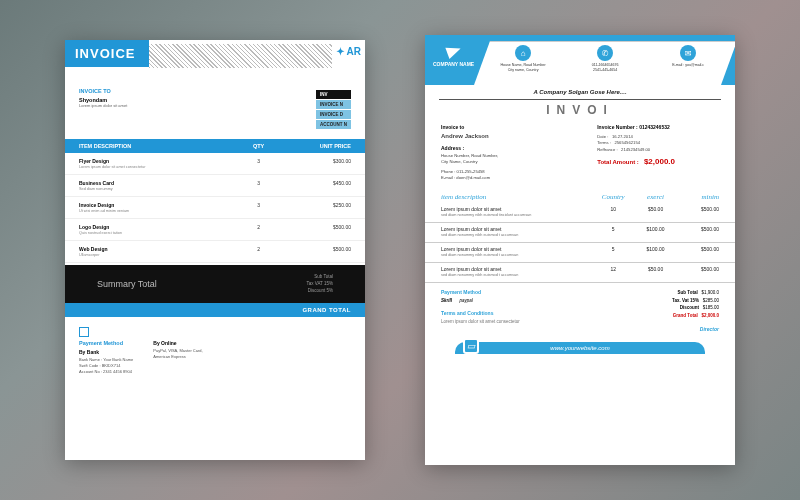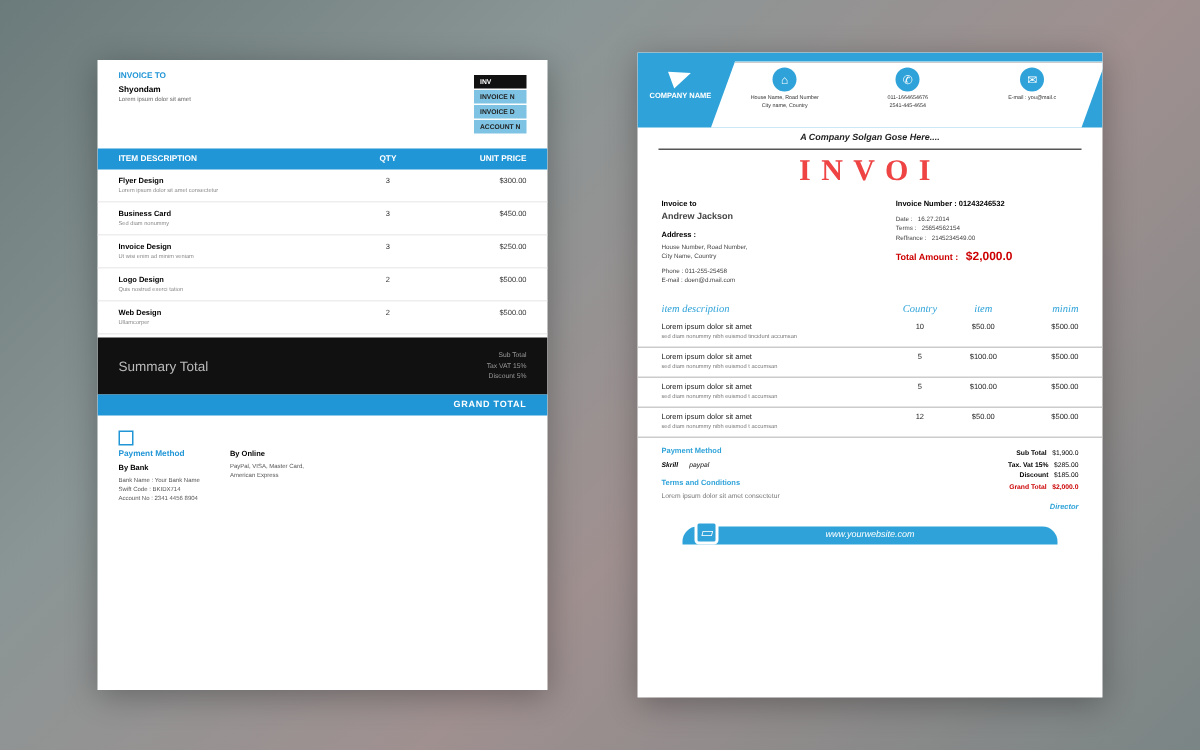--- a/index.html
+++ b/index.html
@@ -46,21 +46,21 @@
     background:#2196d6; color:#fff; font-weight:bold; display:flex;
     padding:4px 14px; font-size:5.5px; margin-top:6px;
   }
   .c-desc{flex:3} .c-qty{flex:1;text-align:center} .c-price{flex:1.3;text-align:right}
   .inv1-row { display:flex; padding:5px 14px; border-bottom:1px solid #eee; }
   .inv1-row .name{font-weight:bold;font-size:5px}
   .inv1-row .sub{color:#888;font-size:3.8px;margin-top:1px}
   .inv1-row .c-qty,.inv1-row .c-price{font-size:5px;color:#333}
   .inv1-sum {
     background:#111; color:#999; display:flex; justify-content:space-between;
-    align-items:center; padding:8px 14px; margin-top:2px;
+    align-items:center; padding:8px 32px; margin-top:2px;
   }
   .inv1-sum .lbl{font-size:9px;color:#bbb}
   .inv1-sum .lines{font-size:4.5px;text-align:right;line-height:1.6}
   .inv1-grand {
     background:#2196d6;color:#fff;font-weight:bold;text-align:right;
     padding:4px 14px;font-size:6px;letter-spacing:0.5px;
   }
   .inv1-pay { padding:10px 14px; display:flex; gap:20px; }
   .inv1-pay .ico{width:10px;height:10px;border:1px solid #2196d6;margin-bottom:3px}
   .inv1-pay .hd{color:#2196d6;font-weight:bold;font-size:5.5px;margin-bottom:3px}
@@ -85,22 +85,22 @@
     width:16px;height:16px;border-radius:50%;background:#2fa3d9;margin:0 auto 2px;
     display:flex;align-items:center;justify-content:center;color:#fff;font-size:8px;
   }
   .inv2-info-txt{color:#333;font-size:3.6px;line-height:1.3}
   .inv2-slogan{
     text-align:center;font-style:italic;font-weight:bold;font-size:6px;
     padding:4px 0;color:#222;
   }
   .inv2-hr{ margin:0 14px;border-top:1px solid #555 }
   .inv2-title{
-    text-align:center;color:#ef4444;font-weight:bold;font-size:20px;
-    letter-spacing:7px;margin:3px 0;font-family:Liberation Serif, serif;
+    text-align:center;color:#737373;font-weight:bold;font-size:12px;
+    letter-spacing:7px;margin:3px 0;
   }
   .inv2-meta{display:flex;padding:4px 16px;gap:10px}
   .inv2-meta .left{flex:1.2} .inv2-meta .right{flex:1}
   .inv2-meta .hd{font-weight:bold;font-size:5px;margin-bottom:2px}
   .inv2-meta .ln{color:#444;font-size:4.2px;line-height:1.5}
   .inv2-total-amt{color:#c00;font-weight:bold;font-size:6px;margin-top:4px}
   .inv2-total-val{color:#c00;font-weight:bold;font-size:8px}
   .inv2-thead{
     display:flex;color:#2fa3d9;font-size:7px;padding:2px 16px;margin-top:6px;
     font-family:Georgia,serif;font-style:italic;
@@ -125,20 +125,28 @@
   .inv2-foot .fico{
     position:absolute;left:8px;top:-4px;width:16px;height:16px;border-radius:3px;
     background:#2fa3d9;border:2px solid #fff;display:flex;align-items:center;
     justify-content:center;color:#fff;font-size:9px;
   }
 </style>
 </head>
 <body>
 
 <div class="page inv1">
+  <div class="inv1-head">
+    <div class="inv1-title">INVOICE</div>
+    <div class="inv1-hatch"></div>
+    <div class="inv1-logo">
+      <span>✦</span>
+      <span>AR</span>
+    </div>
+  </div>
 
   <div class="inv1-sub">
     <div>
       <div class="inv1-to-lbl">INVOICE TO</div>
       <div class="inv1-to-name">Shyondam</div>
       <div class="inv1-tiny">Lorem ipsum dolor sit amet</div>
     </div>
     <div class="inv1-cols">
       <div class="inv1-chip blk">INV</div>
       <div class="inv1-chip blu">INVOICE N</div>
@@ -277,21 +285,21 @@
       <div class="inv2-total-amt">
         <span>Total Amount   :</span>
         &nbsp;&nbsp;<span class="inv2-total-val">$2,000.0</span>
       </div>
     </div>
   </div>
 
   <div class="inv2-thead">
     <div class="d-desc">item description</div>
     <div class="d-qty">Country</div>
-    <div class="d-price">item</div>
+    <div class="d-price">exerci</div>
     <div class="d-tot">minim</div>
   </div>
   <div id="inv2-items">
       <div class="inv2-item">
         <div class="row">
           <div class="d-desc">
             <div class="name">Lorem ipsum dolor sit amet</div>
           </div>
           <div class="d-qty">10</div>
           <div class="d-price">$50.00</div>

